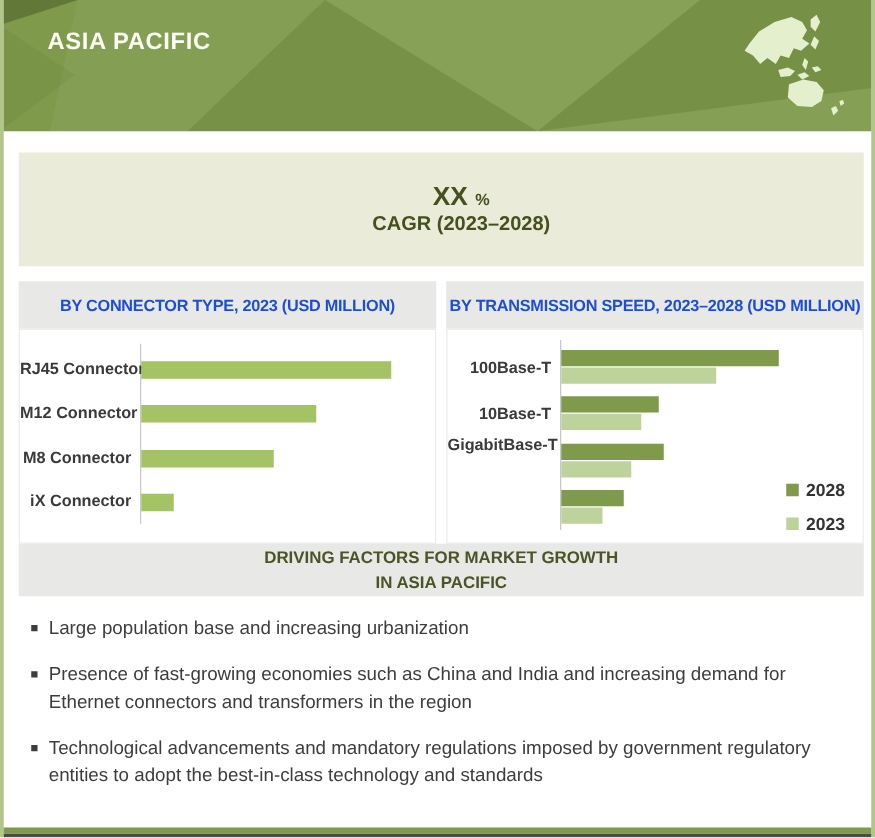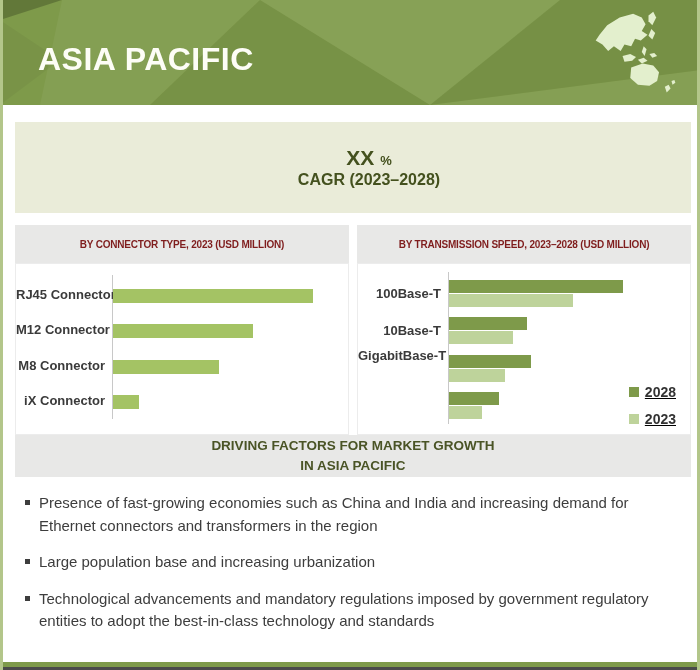--- a/index.html
+++ b/index.html
@@ -5,44 +5,44 @@
   html,body{margin:0;padding:0;background:#fff;}
   .canvas{
     position:relative;width:700px;height:670px;overflow:hidden;background:#ffffff;
     font-family:"Liberation Sans",sans-serif;
     border-left:3px solid #b3c68a;border-right:3px solid #b3c68a;box-sizing:border-box;
   }
   
   .header{position:absolute;top:0;left:-3px;width:700px;height:105px;background:#7e9a4a;overflow:hidden;}
   .header svg.facets{position:absolute;top:0;left:0;width:700px;height:105px;}
   .header .title{
-    position:absolute;left:38px;top:43px;color:#fdfdf6;font-size:32px;font-weight:700;
+    position:absolute;left:38px;top:24px;color:#fdfdf6;font-size:19px;font-weight:700;
     letter-spacing:.5px;line-height:1;
   }
   .map-icon{position:absolute;right:16px;top:6px;width:96px;height:96px;}
   
   .info-row{position:absolute;top:122px;left:12px;width:676px;height:91px;display:flex;gap:8px;}
   .info-box{flex:1;background:#eaecd9;color:#44511e;display:flex;flex-direction:column;justify-content:center;align-items:center;text-align:center;padding-left:32px;}
   .cagr-big{font-size:21px;font-weight:700;line-height:1.15;}
   .cagr-big .pct{font-size:13px;font-weight:700;}
   .cagr-label{font-size:16px;font-weight:700;line-height:1.2;}
   .mkt-country{font-size:20px;font-weight:700;line-height:1.2;}
   .mkt-line{font-size:14px;font-weight:700;line-height:1.3;}
   
   .chart-titles{position:absolute;top:225px;left:12px;width:676px;height:38px;display:flex;gap:8px;}
-  .chart-title{flex:1;background:#e8e8e7;color:#7f1d1d;font-size:10px;font-weight:700;
+  .chart-title{flex:1;background:#e8e8e7;color:#1d4ed8;font-size:13px;font-weight:700;
     display:flex;align-items:center;justify-content:center;letter-spacing:-0.2px;}
   
   .panels{position:absolute;top:263px;left:12px;width:676px;height:172px;display:flex;gap:8px;}
   .panel{flex:1;position:relative;background:#fff;border:1px solid #ececec;box-sizing:border-box;}
   .axis-line{position:absolute;width:1px;background:#c8c8c8;}
   .cat-label{position:absolute;color:#3a3a3a;font-size:13px;font-weight:700;text-align:right;white-space:nowrap;}
   .bar{position:absolute;}
   .legend{position:absolute;}
-  .legend-item{display:flex;align-items:center;gap:6px;margin-bottom:11px;text-decoration:underline;}
+  .legend-item{display:flex;align-items:center;gap:6px;margin-bottom:11px;}
   .legend-swatch{width:10px;height:10px;}
   .legend-label{font-size:14px;font-weight:700;color:#333;}
   
   .driving-bar{position:absolute;top:435px;left:12px;width:676px;height:42px;background:#e8e8e7;
     color:#4a5426;display:flex;flex-direction:column;justify-content:center;align-items:center;}
   .driving-line{font-size:13.5px;font-weight:700;line-height:1.45;}
   .factor-list{position:absolute;top:492px;left:22px;width:656px;}
   .factor-item{display:flex;margin-bottom:14px;color:#3d3d3d;font-size:15px;line-height:1.5;}
   .factor-bullet{flex:0 0 auto;width:5px;height:5px;background:#3d3d3d;margin:8px 9px 0 0;}
   
@@ -134,25 +134,25 @@
       </div>
   </div>
 
   <div class="driving-bar">
     <div class="driving-line">DRIVING FACTORS FOR MARKET GROWTH</div>
     <div class="driving-line">IN ASIA PACIFIC</div>
   </div>
   <div class="factor-list" id="factor-list">
       <div class="factor-item">
         <span class="factor-bullet"></span>
-        <span class="driving-factor-text">Presence of fast-growing economies such as China and India and increasing demand for Ethernet connectors and transformers in the region</span>
+        <span class="driving-factor-text">Large population base and increasing urbanization</span>
       </div>
       <div class="factor-item">
         <span class="factor-bullet"></span>
-        <span class="driving-factor-text">Large population base and increasing urbanization</span>
+        <span class="driving-factor-text">Presence of fast-growing economies such as China and India and increasing demand for Ethernet connectors and transformers in the region</span>
       </div>
       <div class="factor-item">
         <span class="factor-bullet"></span>
         <span class="driving-factor-text">Technological advancements and mandatory regulations imposed by government regulatory entities to adopt the best-in-class technology and standards</span>
       </div>
     </div>
 
   <div class="bottom-green"></div>
   <div class="bottom-dark"></div>
 </div>

